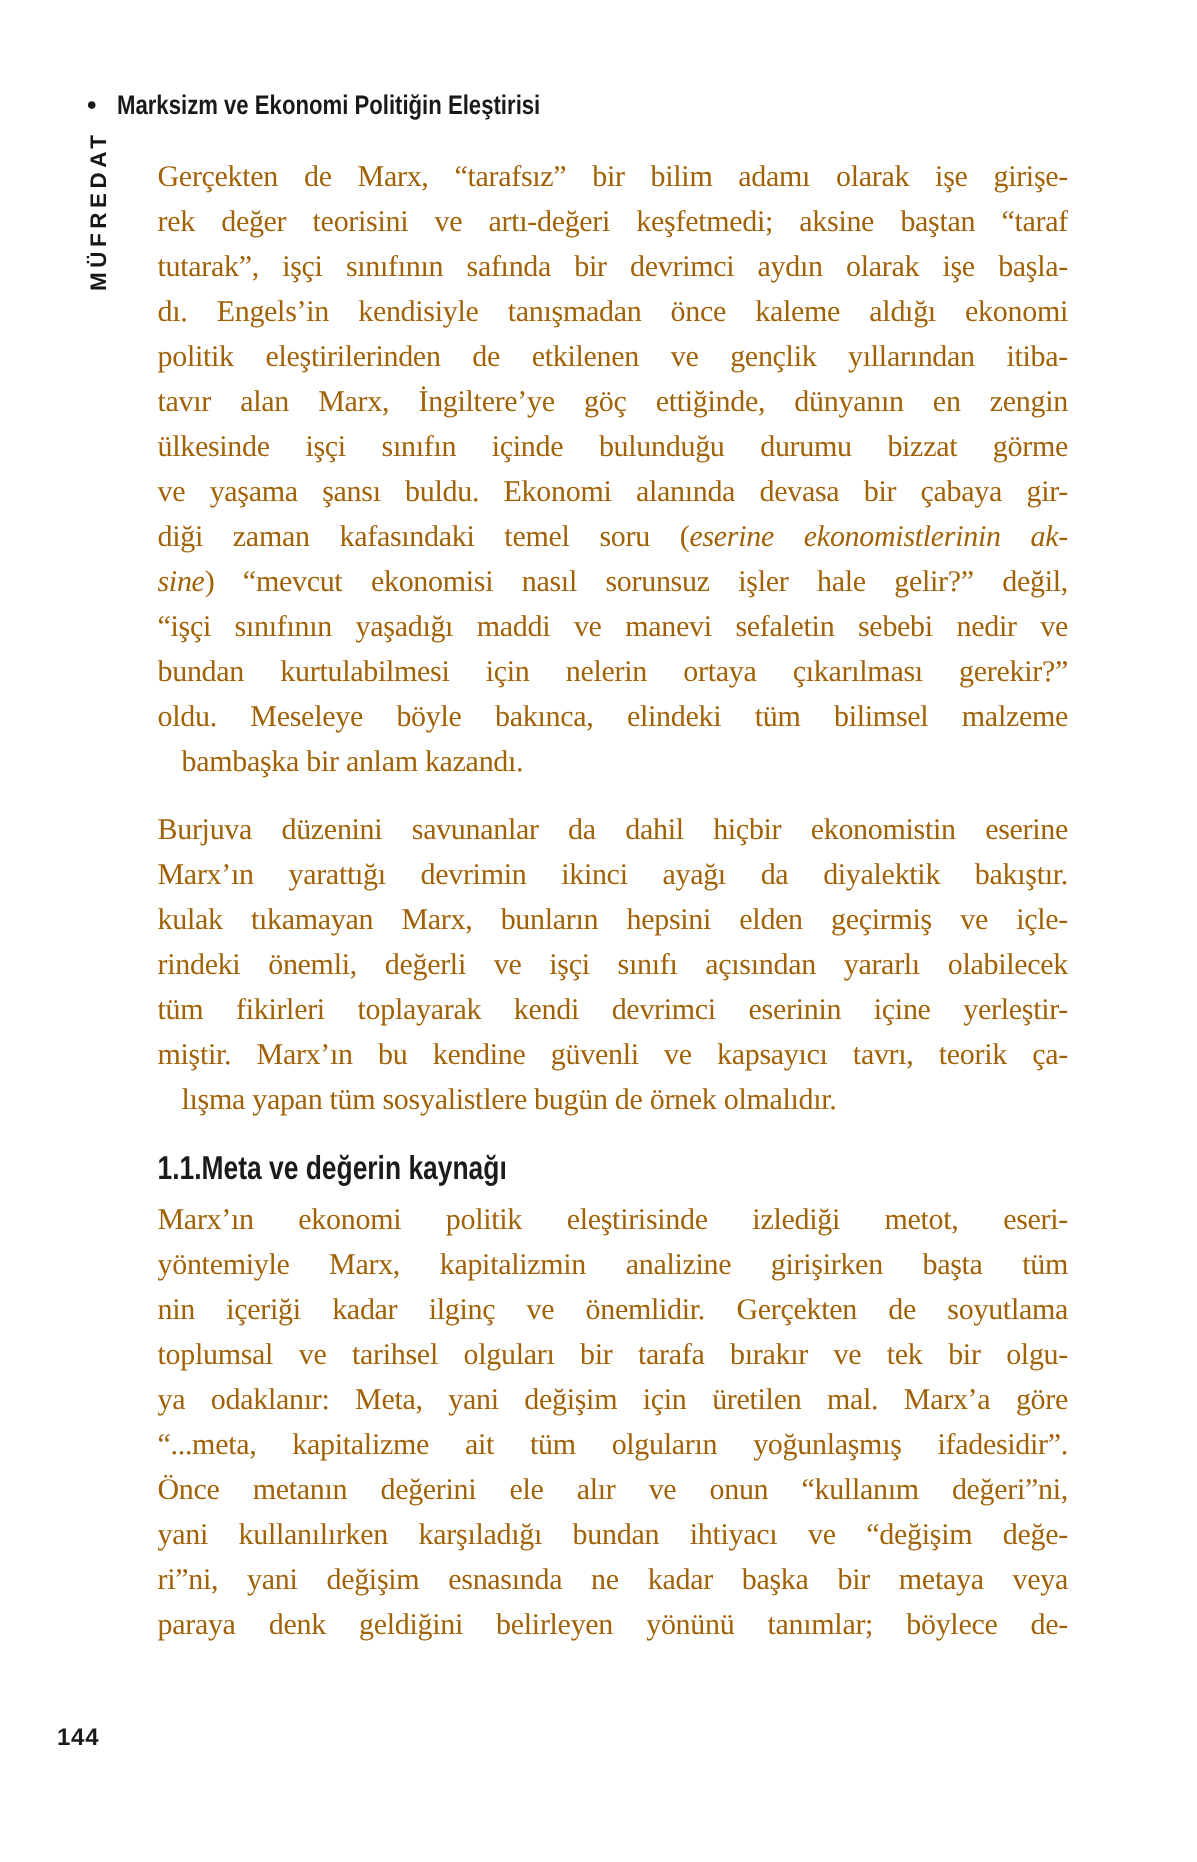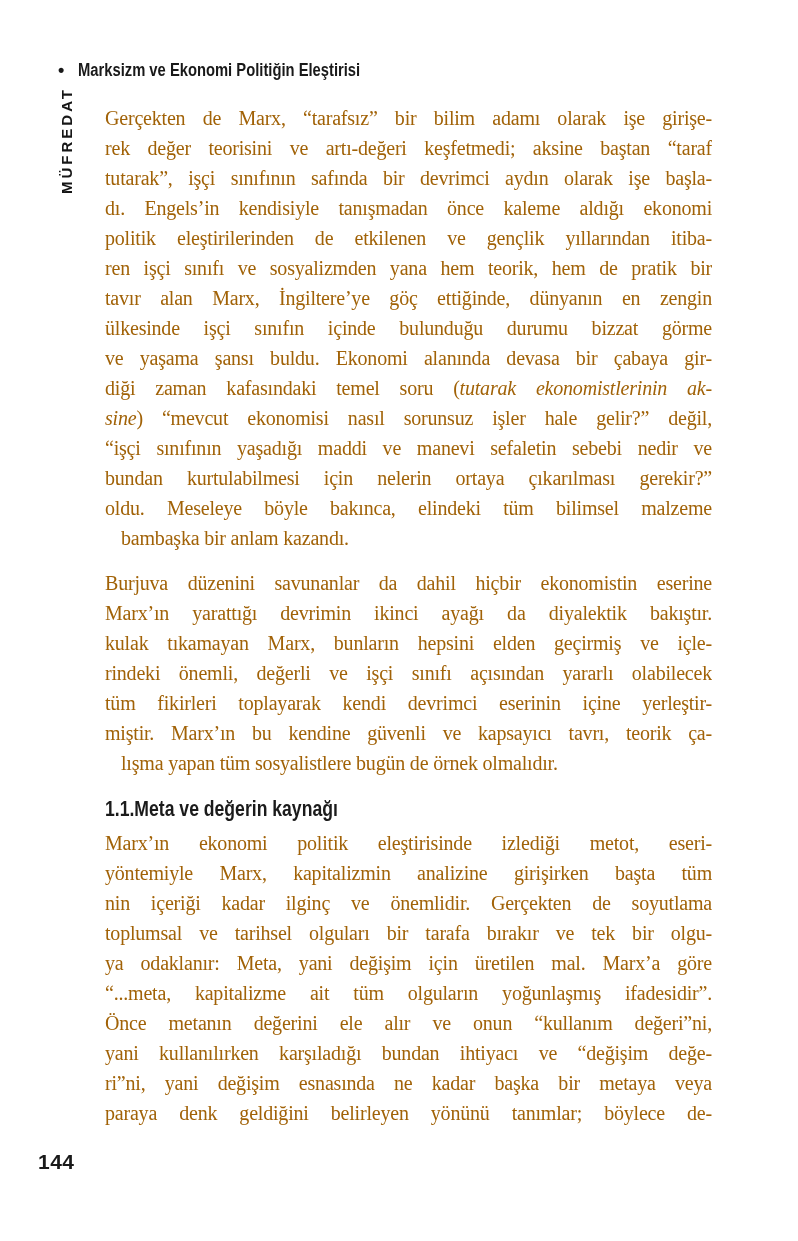--- a/index.html
+++ b/index.html
@@ -100,21 +100,21 @@
     transform-origin: left center;
   }
 
   
   .page-number {
     position: absolute;
     left: 38px;
     top: 1150px;
     font-family: "Liberation Sans", sans-serif;
     font-weight: bold;
-    font-size: 21px;
+    font-size: 16px;
     letter-spacing: 0.5px;
     color: #1a1a1a;
   }
 </style>
 </head>
 <body>
 
 <div class="page">
 
   <div class="running-header">
@@ -124,25 +124,24 @@
 
   <div class="margin-label">MÜFREDAT</div>
 
   <div class="text-block">
       <div class="para">
         <div class="line"><span>Gerçekten de Marx, “tarafsız” bir bilim adamı olarak işe girişe-</span></div>
         <div class="line"><span>rek değer teorisini ve artı-değeri keşfetmedi; aksine baştan “taraf</span></div>
         <div class="line"><span>tutarak”, işçi sınıfının safında bir devrimci aydın olarak işe başla-</span></div>
         <div class="line"><span>dı. Engels’in kendisiyle tanışmadan önce kaleme aldığı ekonomi</span></div>
         <div class="line"><span>politik eleştirilerinden de etkilenen ve gençlik yıllarından itiba-</span></div>
-        <div class="line"><span>ren işçi sınıfı ve sosyalizmden yana hem teorik, hem de pratik bir</span></div>
         <div class="line"><span>tavır alan Marx, İngiltere’ye göç ettiğinde, dünyanın en zengin</span></div>
         <div class="line"><span>ülkesinde işçi sınıfın içinde bulunduğu durumu bizzat görme</span></div>
         <div class="line"><span>ve yaşama şansı buldu. Ekonomi alanında devasa bir çabaya gir-</span></div>
-        <div class="line"><span>diği zaman kafasındaki temel soru (</span><span class="em">tutarak ekonomistlerinin ak-</span></div>
+        <div class="line"><span>diği zaman kafasındaki temel soru (</span><span class="em">eserine ekonomistlerinin ak-</span></div>
         <div class="line"><span class="em">sine</span><span>) “mevcut ekonomisi nasıl sorunsuz işler hale gelir?” değil,</span></div>
         <div class="line"><span>“işçi sınıfının yaşadığı maddi ve manevi sefaletin sebebi nedir ve</span></div>
         <div class="line"><span>bundan kurtulabilmesi için nelerin ortaya çıkarılması gerekir?”</span></div>
         <div class="line"><span>oldu. Meseleye böyle bakınca, elindeki tüm bilimsel malzeme</span></div>
         <div class="line last"><span>bambaşka bir anlam kazandı.</span></div>
       </div>
       <div class="para">
         <div class="line"><span>Burjuva düzenini savunanlar da dahil hiçbir ekonomistin eserine</span></div>
         <div class="line"><span>Marx’ın yarattığı devrimin ikinci ayağı da diyalektik bakıştır.</span></div>
         <div class="line"><span>kulak tıkamayan Marx, bunların hepsini elden geçirmiş ve içle-</span></div>

